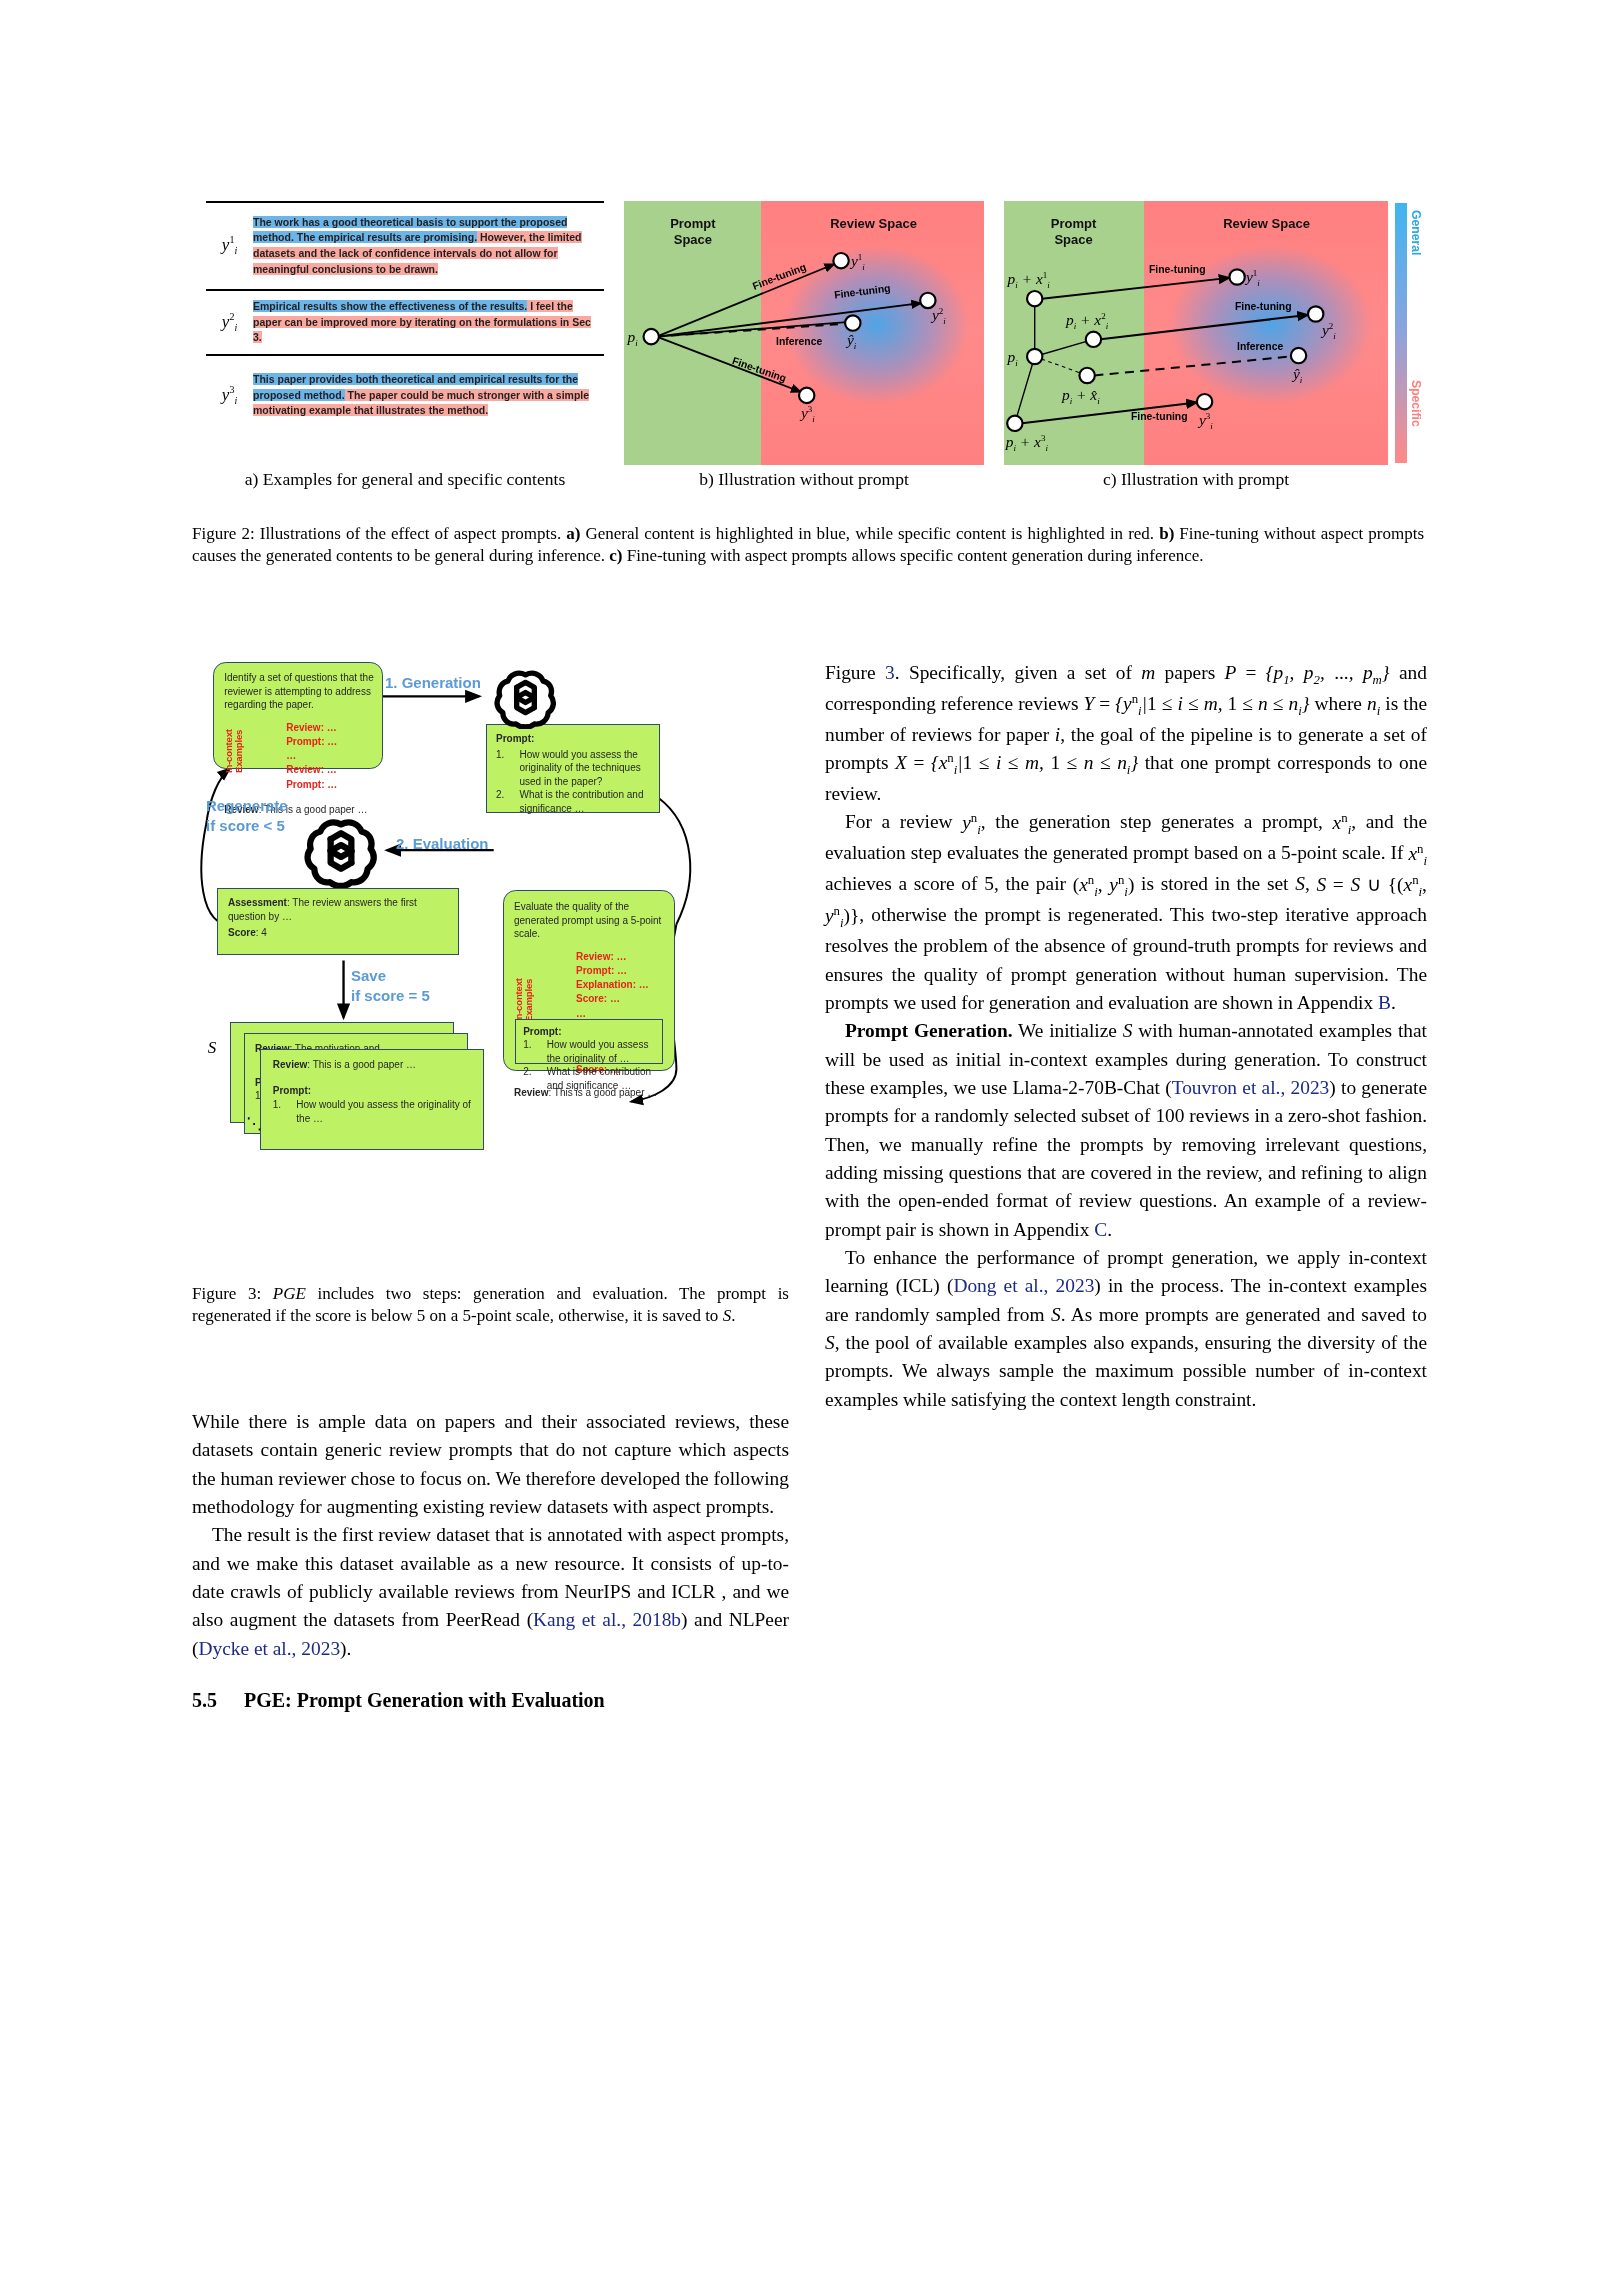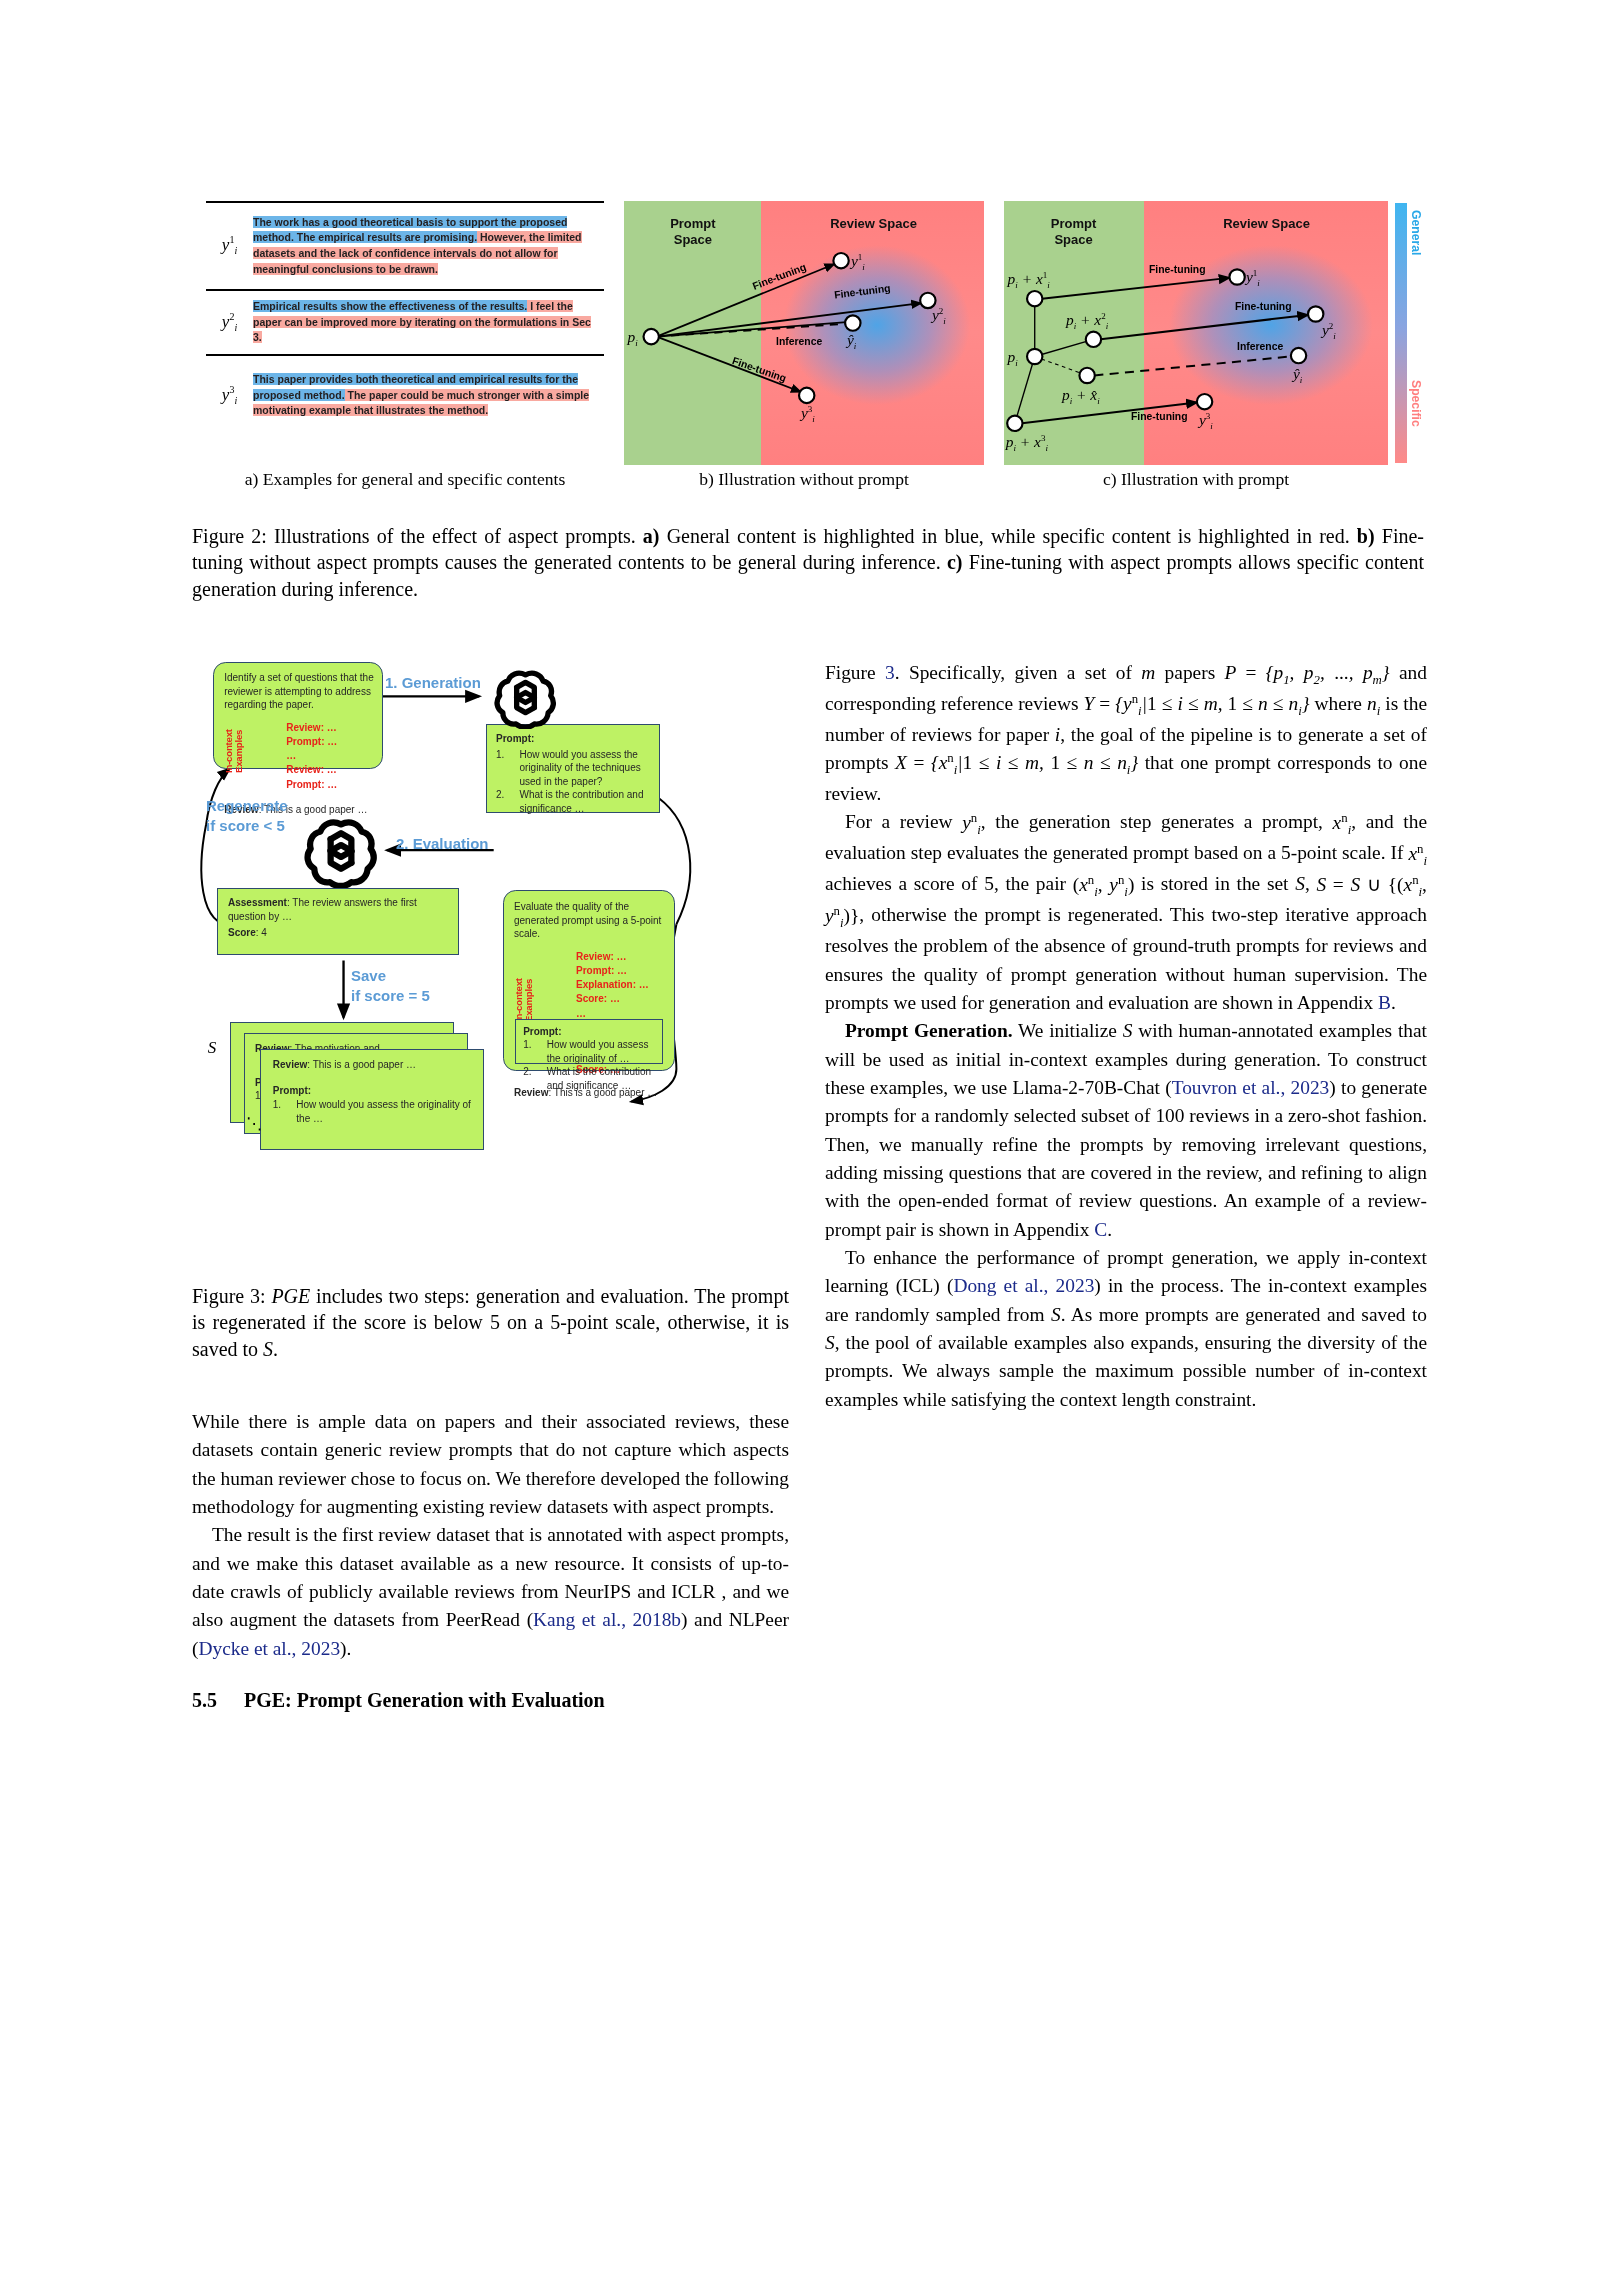--- a/index.html
+++ b/index.html
@@ -152,21 +152,21 @@
     font-weight: 600;
     color: #000;
     z-index: 5;
     white-space: nowrap;
   }
 
   
   .caption {
     position: absolute;
     font-family: "Liberation Serif", serif;
-    font-size: 20px;
+    font-size: 17px;
     line-height: 1.32;
     text-align: justify;
     text-justify: inter-word;
   }
   #fig2cap { left: 192px; top: 523px; width: 1232px; }
   #fig3cap { left: 192px; top: 1283px; width: 597px; }
 
   .col {
     position: absolute;
     width: 597px;

